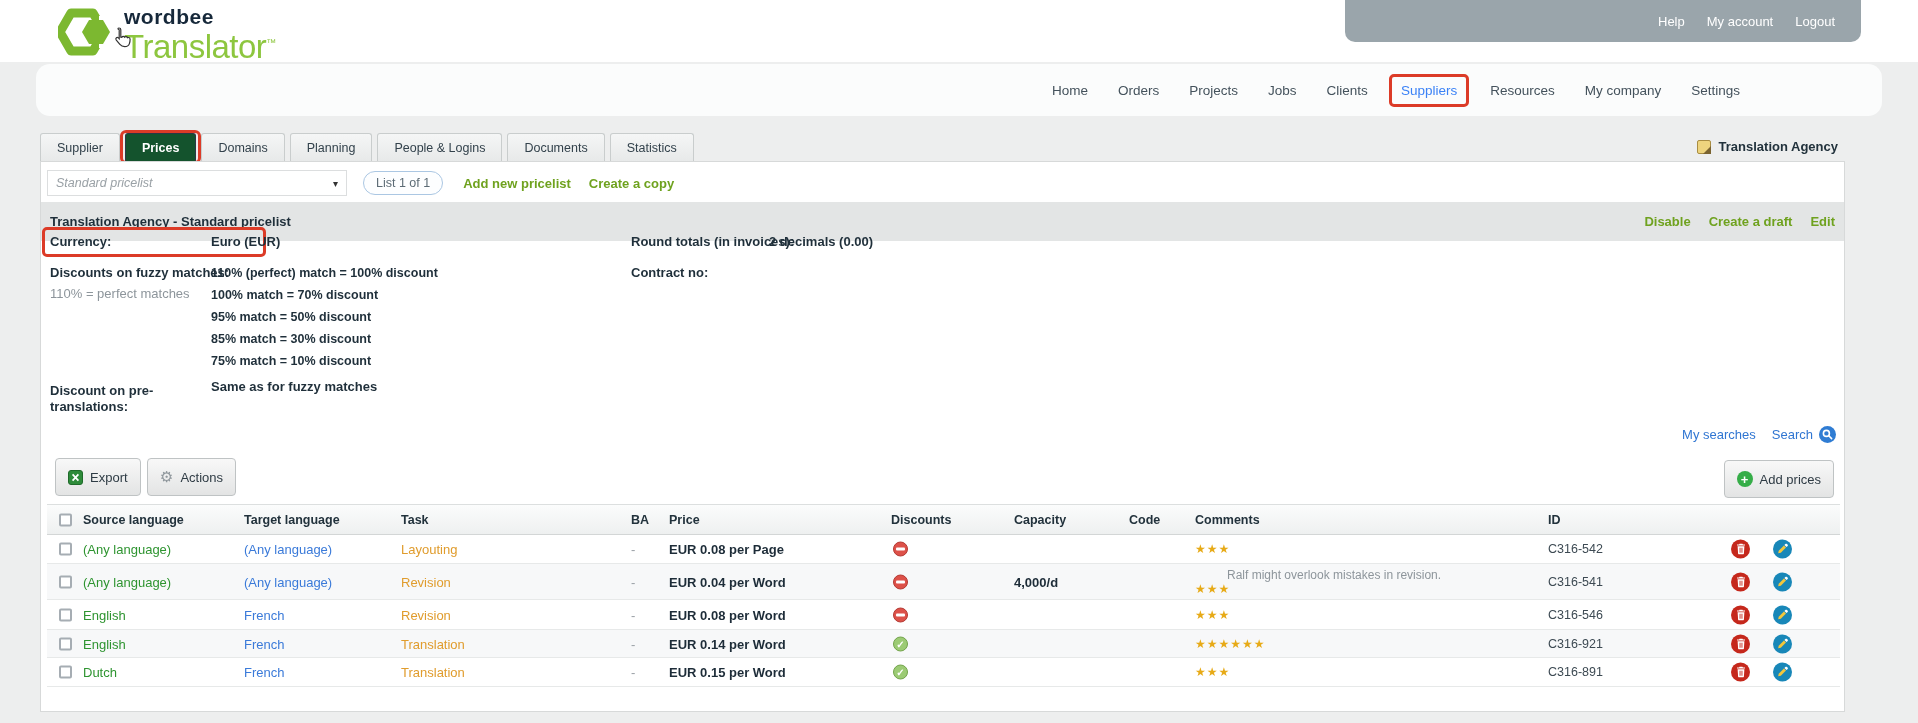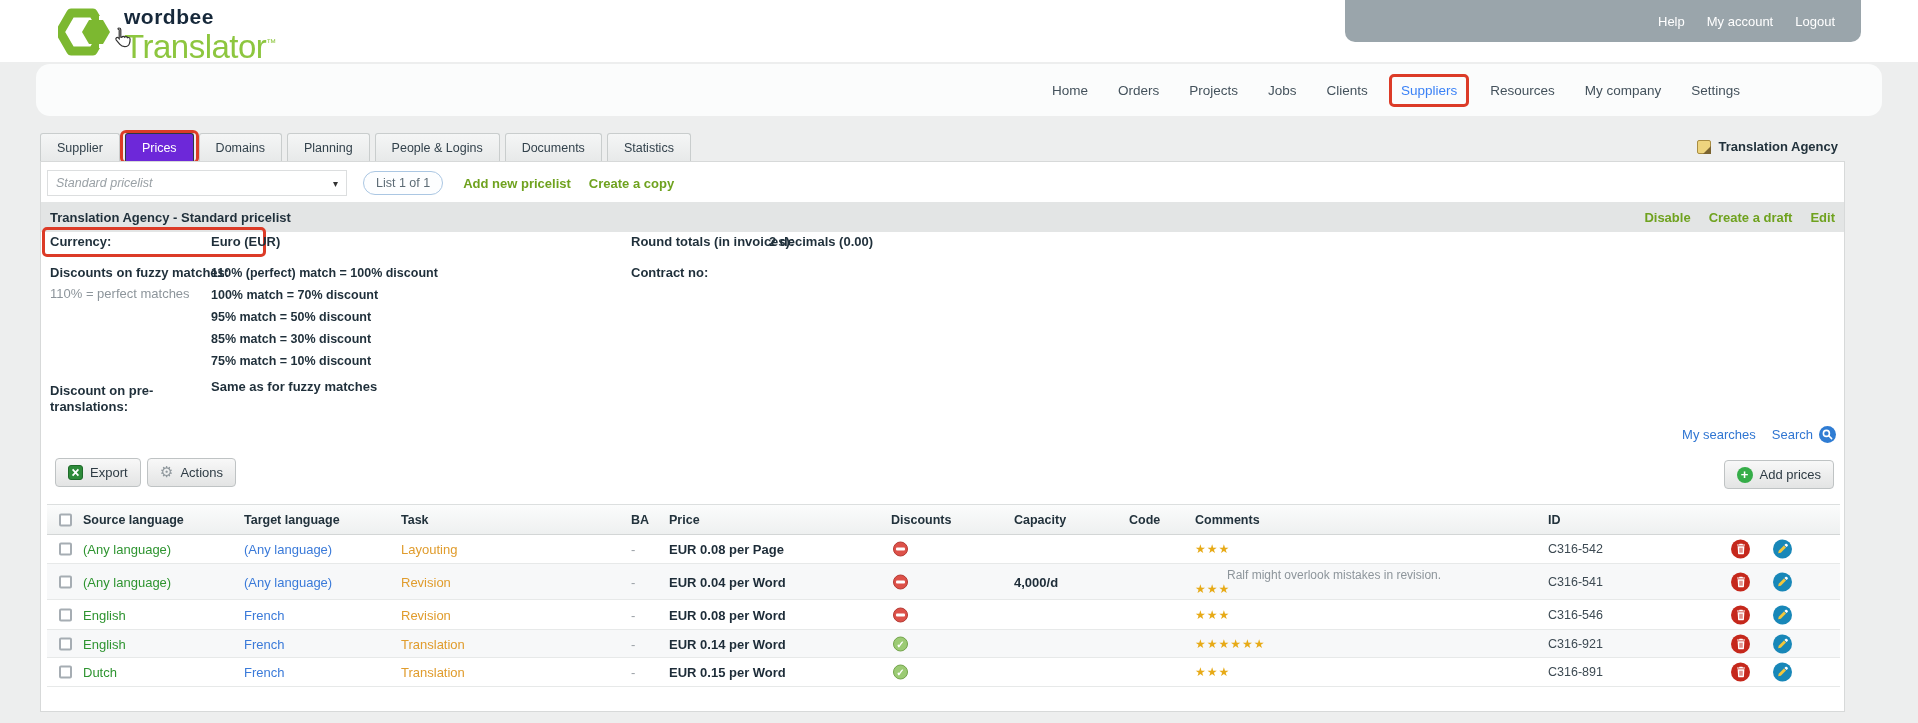--- a/index.html
+++ b/index.html
@@ -24,57 +24,57 @@
   .nav-band { position:absolute; left:36px; top:64px; width:1846px; height:52px;
     background:#fbfcfc; border-radius:14px; display:flex; align-items:center;
     justify-content:flex-end; gap:30px; padding-right:142px; }
   .nav-item { font-size:13.5px; color:#44525c; cursor:pointer; white-space:nowrap; }
   .nav-highlight { color:#3b82f6; border:3px solid #dc3b27; border-radius:5px; padding:6px 9px; margin:-6px -9px; }
   
   .tabs-row { position:absolute; left:40px; top:133px; height:28px; display:flex; gap:5px; }
   .tab { display:flex; align-items:center; padding:0 16px; font-size:12.5px; color:#33424c;
     background:linear-gradient(#f5f6f6,#e7e9e9); border:1px solid #c9cdcd; border-bottom:none;
     border-radius:3px 3px 0 0; cursor:pointer; white-space:nowrap; }
-  .tab.active { background:#6d28d9; color:#fff; font-weight:normal; border-color:#2b3844; position:relative; }
+  .tab.active { background:#14532d; color:#fff; font-weight:bold; border-color:#2b3844; position:relative; }
   .tab.active::after { content:''; position:absolute; top:-4px; right:-6px; bottom:-3px; left:-6px;
     border:3px solid #dc3b27; border-radius:6px; pointer-events:none; }
   .context-label { position:absolute; top:139px; right:80px; display:flex; align-items:center; gap:8px;
     font-size:13px; font-weight:bold; color:#22323c; }
   .note-icon { width:14px; height:14px; background:#eed47e; border:1px solid #a98d42; border-radius:2px; position:relative; }
   .note-icon::after { content:''; position:absolute; right:-1px; bottom:-1px;
     border:4px solid; border-color:transparent #7a6330 #7a6330 transparent; }
   
   .panel { position:absolute; left:40px; top:161px; width:1805px; height:551px;
     background:#fff; border:1px solid #d7d9d9; }
   .pricelist-bar { position:absolute; left:6px; top:7px; right:6px; height:28px; display:flex; align-items:center; }
   .pl-select { width:300px; height:26px; border:1px solid #dcdedf; background:#fff; cursor:pointer;
     display:flex; align-items:center; justify-content:space-between; padding:0 8px; }
   .pl-select .val { font-style:italic; color:#9aa1a6; font-size:12.5px; }
   .caret { font-size:10px; color:#333; }
   .pl-badge { margin-left:16px; border:1px solid #abc7e3; border-radius:13px; padding:4px 12px;
     font-size:12.5px; color:#5c6b75; background:#fdfeff; white-space:nowrap; }
   .pl-links { display:flex; gap:18px; margin-left:20px; }
   .green-link { color:#6fa21f; font-size:13px; font-weight:bold; cursor:pointer; white-space:nowrap; }
-  .section-band { position:absolute; left:0; top:40px; right:0; height:30px; background:#e3e5e5;
+  .section-band { position:absolute; left:0; top:40px; right:0; height:39px; background:#e3e5e5;
     display:flex; align-items:center; justify-content:space-between; padding:0 9px; }
   .sb-title { font-size:13px; font-weight:bold; color:#1f2f3a; }
   .sb-actions { display:flex; gap:18px; }
   
   .details { position:absolute; left:0; top:67px; right:0; height:212px; font-size:13px; color:#1f2f3a; }
   .dt { position:absolute; font-weight:bold; white-space:nowrap; }
   .dt-sub { position:absolute; color:#8d959b; font-weight:normal; font-size:13px; white-space:nowrap; }
   .annot-red { position:absolute; border:3px solid #dc3b27; border-radius:5px; pointer-events:none; }
   .fuzzy-lines div { line-height:22px; font-weight:bold; }
   .two-line div { line-height:16px; }
   
   .search-links { position:absolute; right:8px; top:264px; display:flex; align-items:center; gap:16px; }
   .blue-link { color:#3076d2; font-size:13px; cursor:pointer; }
   .search-circle { width:17px; height:17px; border-radius:50%; background:#2f7cd3; display:flex;
     align-items:center; justify-content:center; margin-left:-10px; cursor:pointer; }
-  .btn { position:absolute; height:29px; display:inline-flex; align-items:center; gap:7px; padding:0 12px;
+  .btn { position:absolute; height:38px; display:inline-flex; align-items:center; gap:7px; padding:0 12px;
     background:linear-gradient(#f8f8f8,#e3e4e4); border:1px solid #bfc3c4; border-radius:4px;
     font-size:13px; color:#2e3b44; cursor:pointer; white-space:nowrap; }
   .btn-export { left:14px; top:296px; }
   .btn-actions { left:106px; top:296px; }
   .btn-add { right:10px; top:298px; }
   .gear-glyph { font-family:"DejaVu Sans", sans-serif; font-size:15px; color:#8f979c; line-height:15px; }
   .plus-icon { width:16px; height:16px; border-radius:50%; background:#35ad48; color:#fff;
     font-size:13px; font-weight:bold; display:flex; align-items:center; justify-content:center; line-height:15px; }
   
   .table { position:absolute; left:6px; top:342px; width:1793px; }

